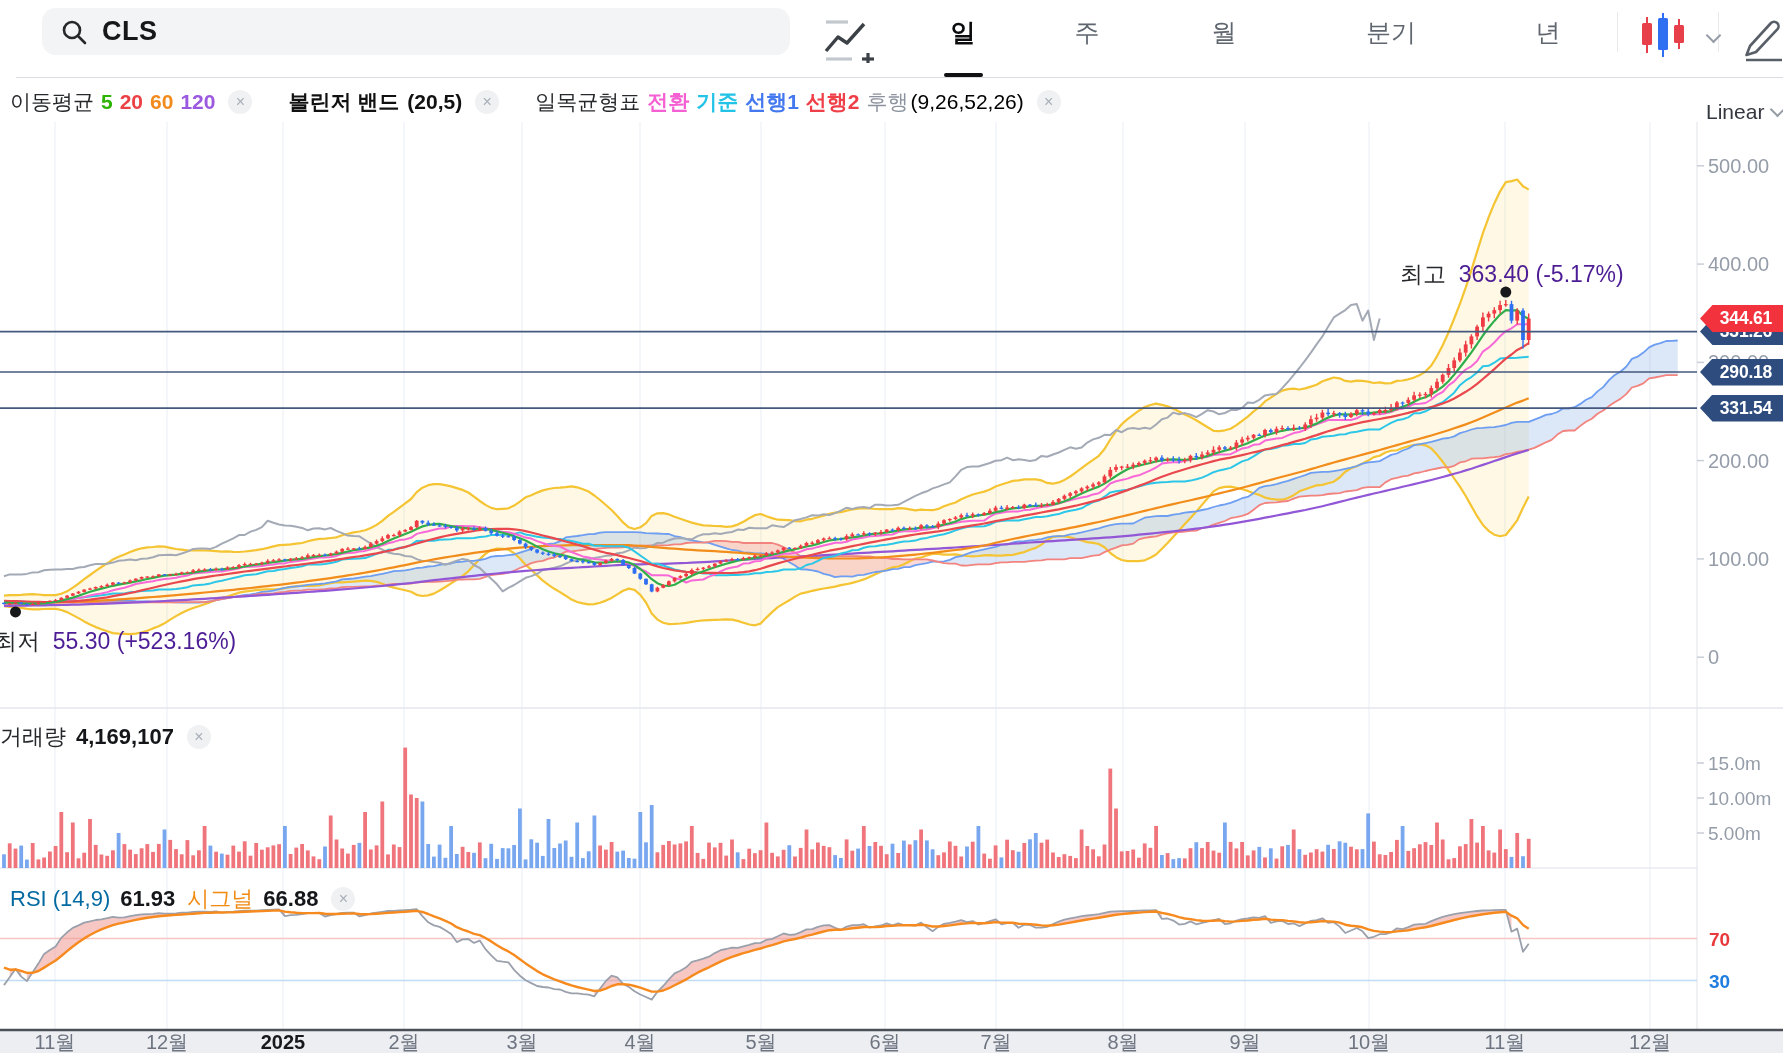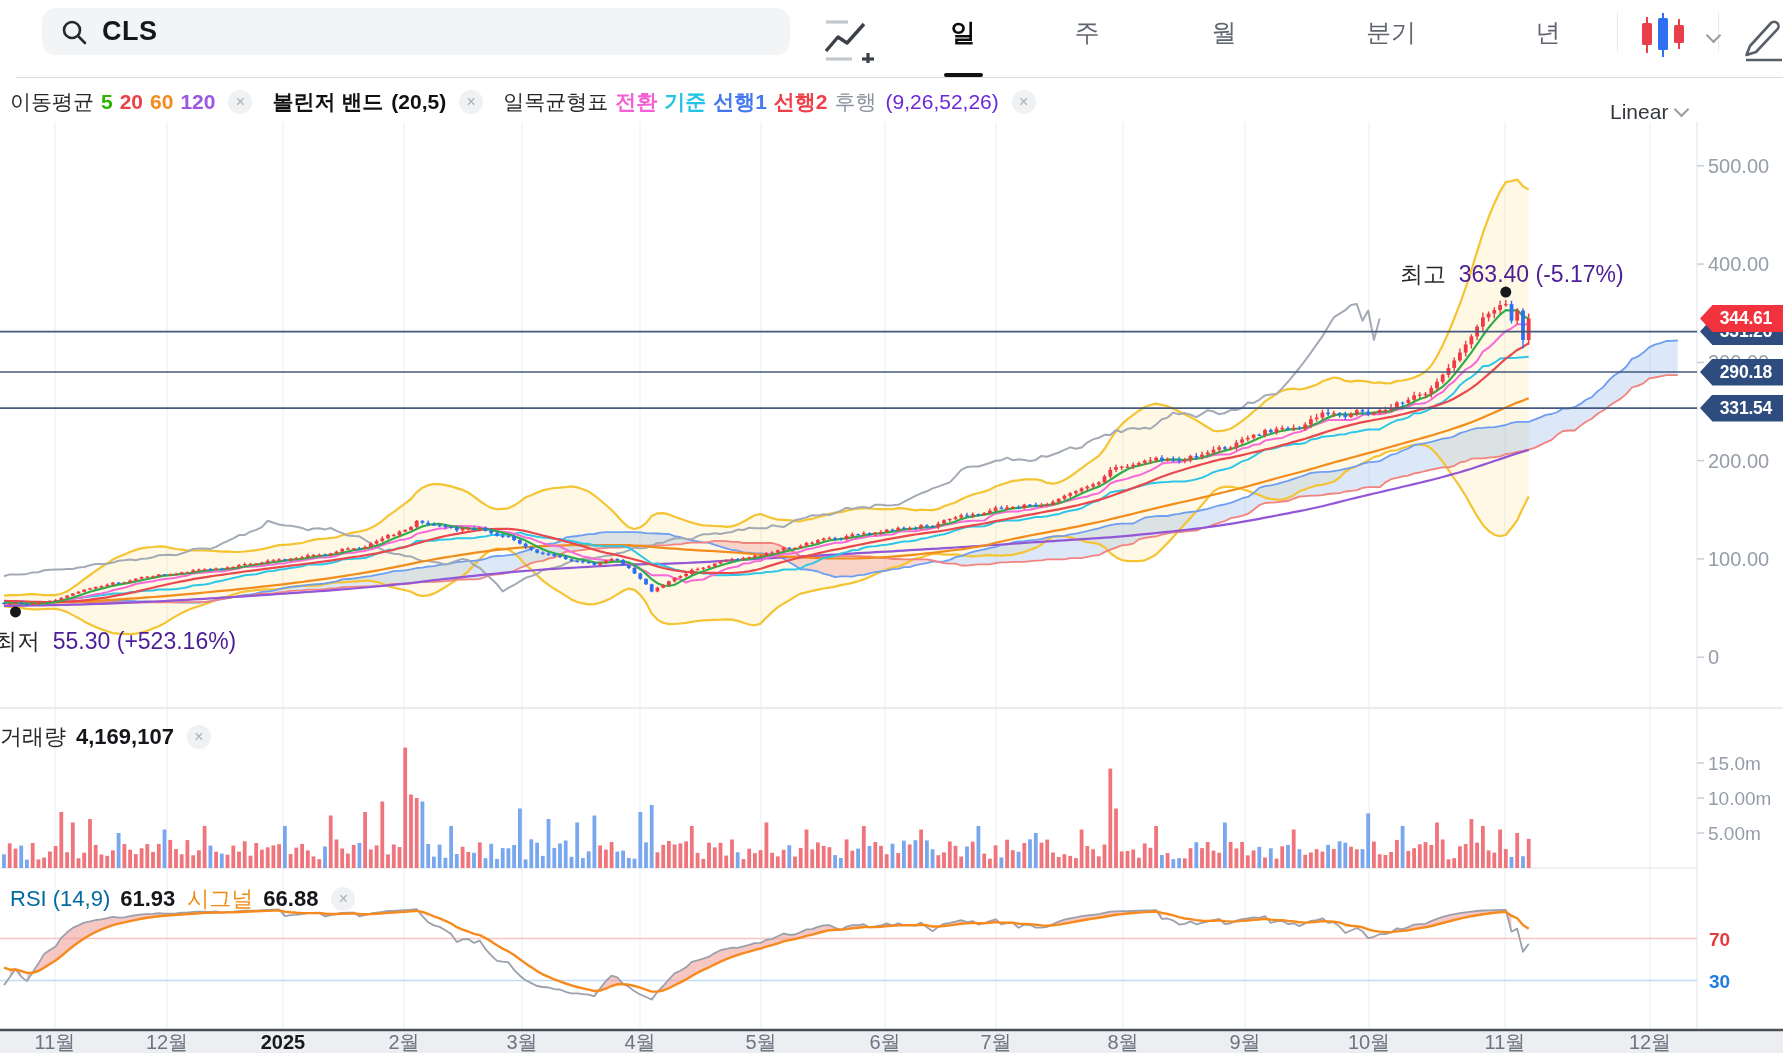--- a/index.html
+++ b/index.html
@@ -16,21 +16,21 @@
   #search-text{margin-left:14px;font-size:27px;font-weight:800;color:#151719;letter-spacing:.5px;}
   .tab{position:absolute;top:16px;transform:translateX(-50%);font-size:25px;color:#60666f;font-weight:500;cursor:pointer;}
   .tab.active{color:#0b0c0e;font-weight:800;}
   #tab-underline{position:absolute;left:928px;top:72.5px;width:39px;height:4.5px;background:#111;border-radius:2px;}
   .vdiv{position:absolute;top:12px;width:1px;height:40px;background:#e7e9ec;}
   .chev{display:inline-block;width:9px;height:9px;border-right:2px solid #969da6;border-bottom:2px solid #969da6;
     transform:rotate(45deg);margin-left:8px;margin-bottom:4px;}
   
   #legend{position:absolute;left:10px;top:85px;height:34px;display:flex;align-items:center;font-size:21px;color:#26282b;z-index:5;}
   #legend .num{margin-left:7px;font-weight:600;}
-  #legend .grp{margin-left:20px;}
+  #legend .grp{margin-left:36px;}
   .chip{display:inline-flex;width:24px;height:24px;border-radius:50%;background:#eff1f3;color:#a8afb8;
     align-items:center;justify-content:center;font-size:16px;margin-left:13px;cursor:pointer;}
   .bold{font-weight:700;color:#111;}
   
   .tag{position:absolute;left:1700px;width:83px;height:27px;z-index:7;color:#fff;font-size:17.5px;font-weight:700;
     display:flex;align-items:center;justify-content:center;padding-left:9px;box-sizing:border-box;
     clip-path:polygon(0 50%,15% 0,100% 0,100% 100%,15% 100%);letter-spacing:-.2px;}
   .tag.navy{background:#2e4c7e;}
   .tag.red{background:#f2333e;z-index:8;}
   
@@ -779,25 +779,25 @@
     <span class="grp bold">볼린저 밴드</span>
     <span class="bold" style="margin-left:8px">(20,5)</span>
     <span class="chip">×</span>
 
     <span class="grp">일목균형표</span>
     <span class="num" style="color:#f45fd3">전환</span>
     <span class="num" style="color:#22c3e6">기준</span>
     <span class="num" style="color:#4478ef">선행1</span>
     <span class="num" style="color:#ef4049">선행2</span>
     <span class="num" style="color:#8c939e;font-weight:500">후행</span>
-    <span style="color:#6d28d9;margin-left:9px">(9,26,52,26)</span>
+    <span style="color:#000000;margin-left:2px">(9,26,52,26)</span>
     <span class="chip">×</span>
   </div>
 
-  <div class="ov" id="linear" style="left:1610px;top:100px">
+  <div class="ov" id="linear" style="left:1706px;top:100px">
     <span>Linear</span><span class="chev"></span>
   </div>
 
   <div class="tag navy" style="top:318px">331.26</div>
   <div class="tag red" style="top:305px">344.61</div>
   <div class="tag navy" style="top:358.5px">290.18</div>
   <div class="tag navy" style="top:394.5px">331.54</div>
 
   <div class="ov anno" style="left:1400px;top:259px">
     <span>최고</span>&nbsp;

